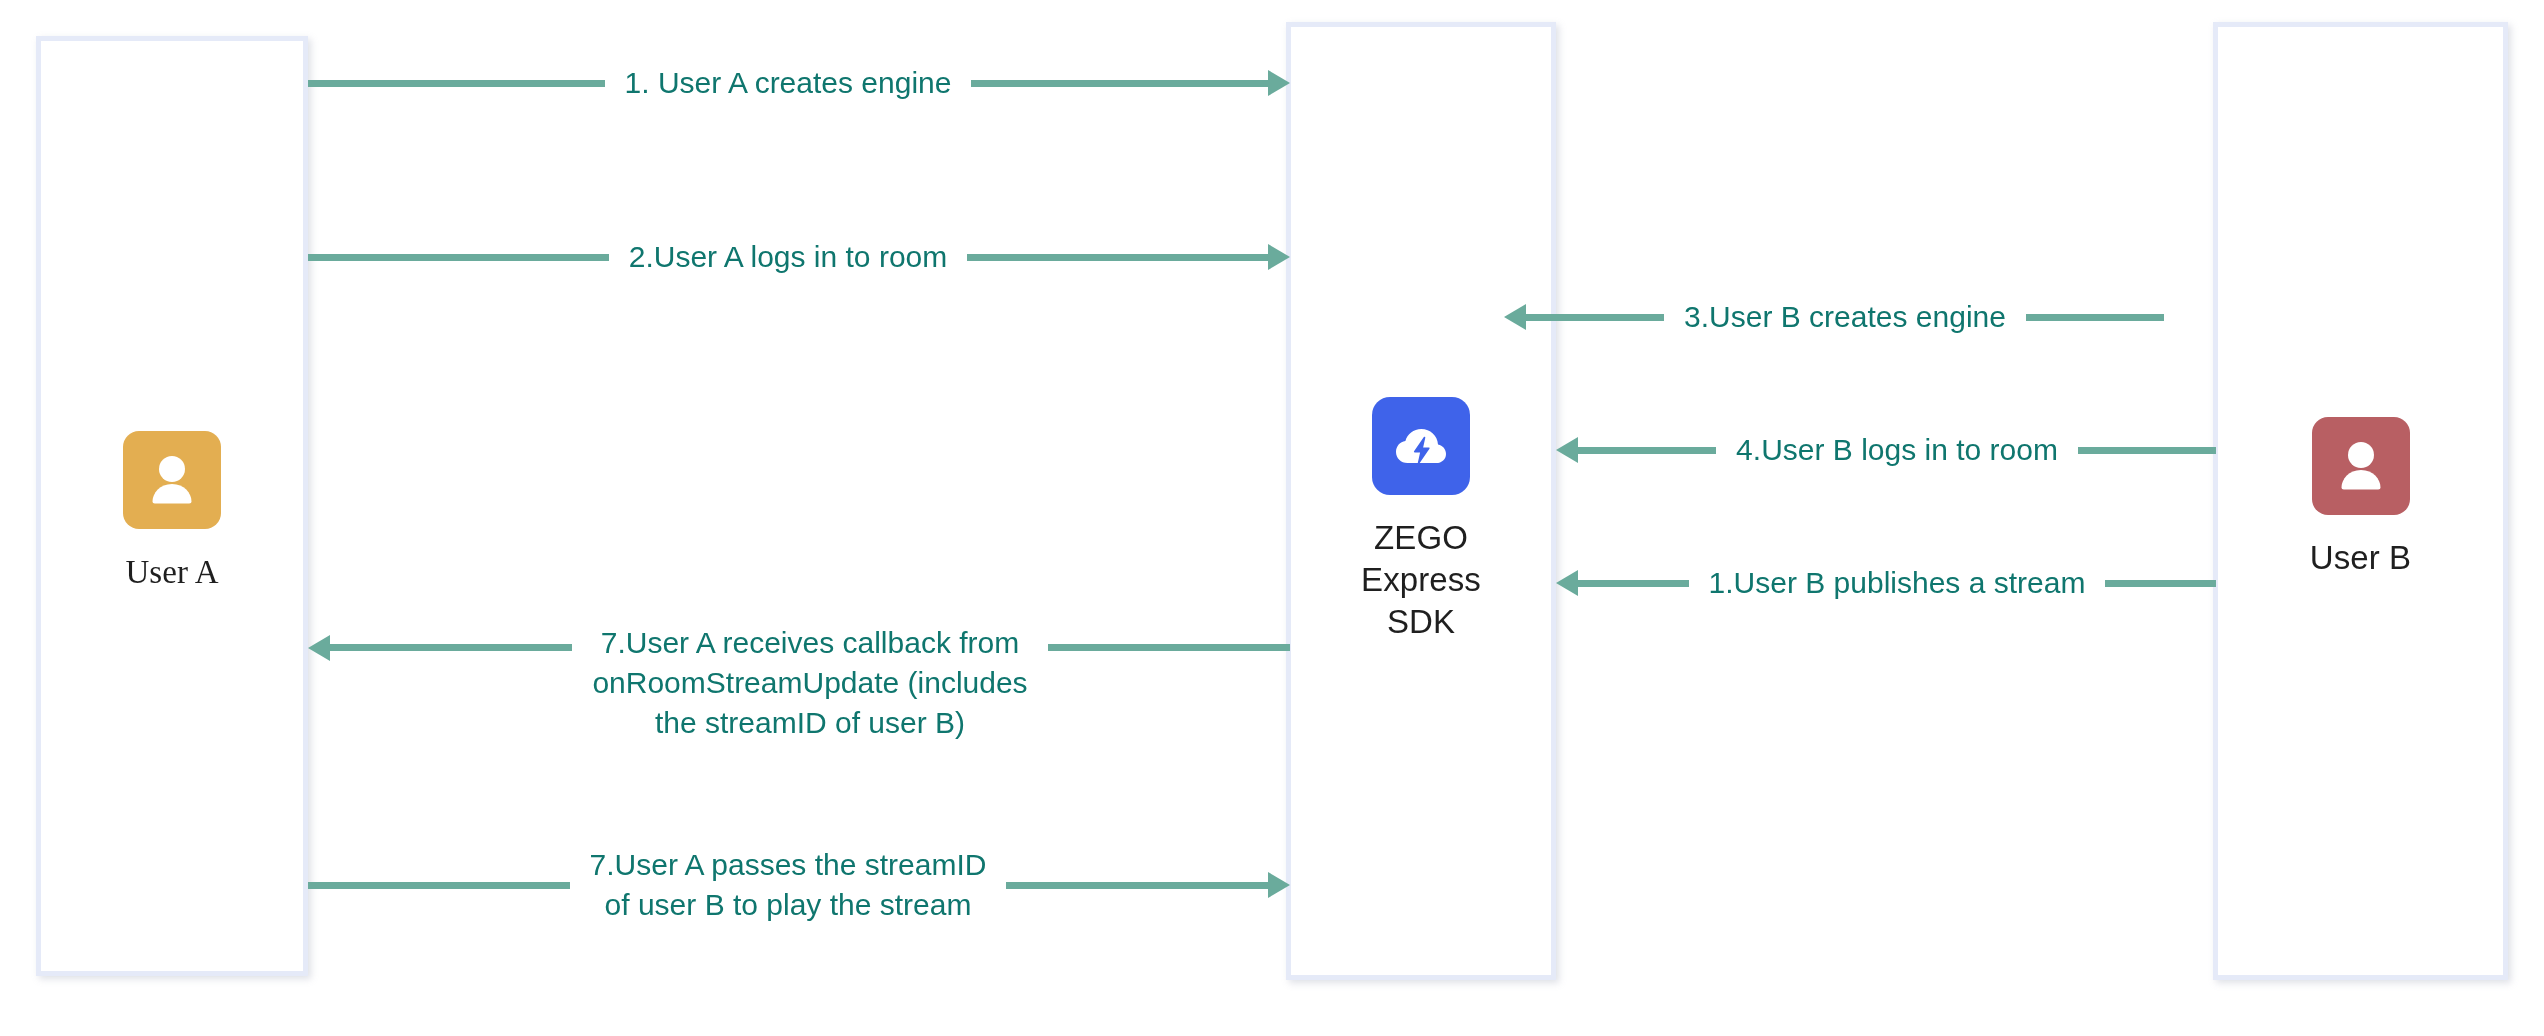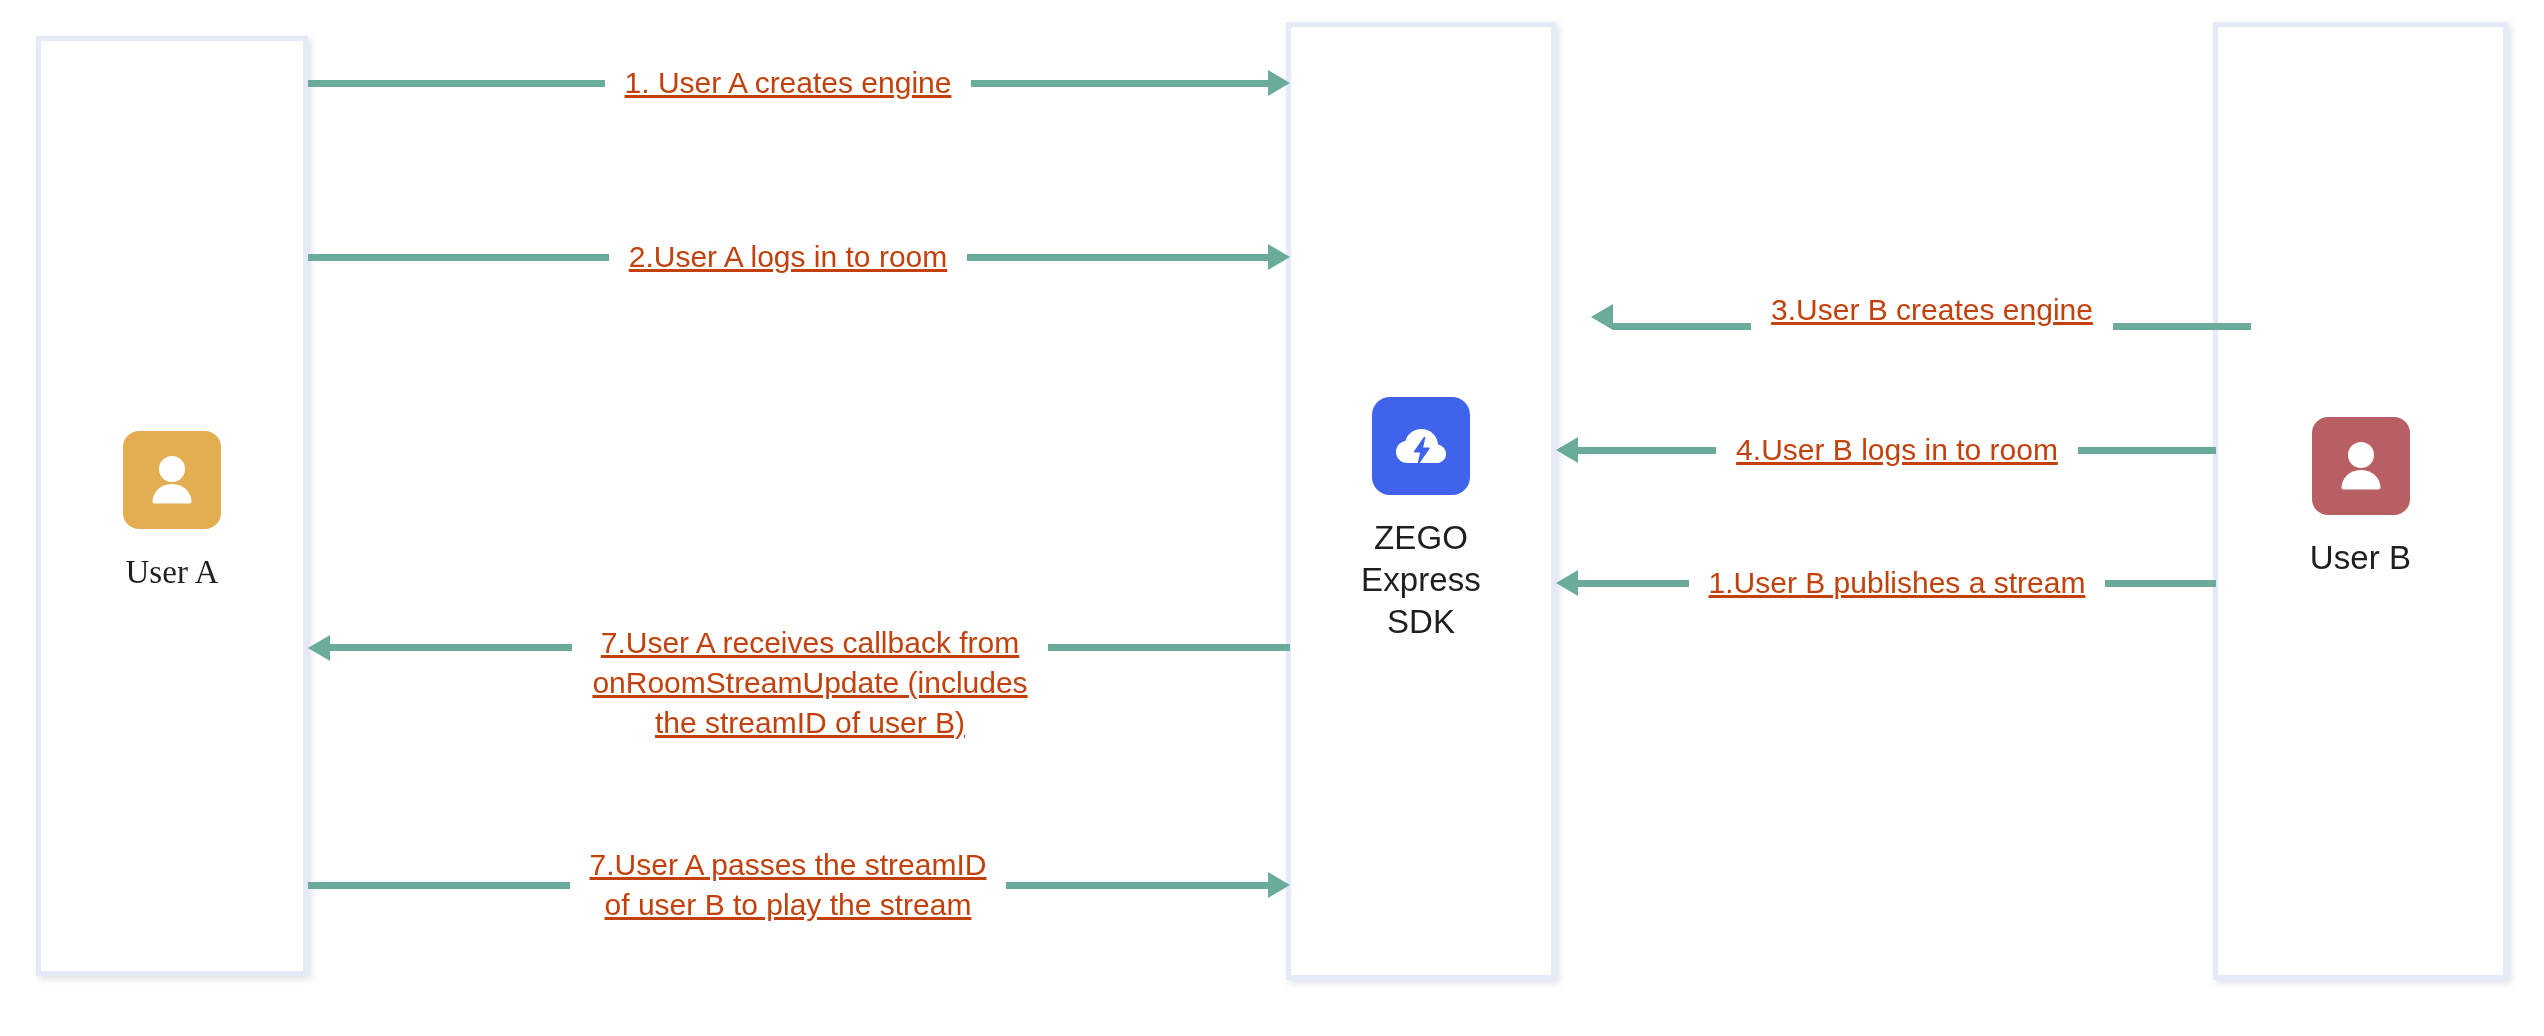--- a/index.html
+++ b/index.html
@@ -69,26 +69,25 @@
   
   .msg {
     position: absolute;
     display: flex;
     align-items: center;
     box-sizing: border-box;
   }
   .msg-label {
     font-size: 30px;
     line-height: 40px;
-    color: #c2410c;
+    color: #0f766e;
     text-align: center;
     white-space: pre-line;
     padding: 0 20px;
     flex: 0 0 auto;
-    text-decoration: underline;
   }
   .seg {
     height: 7px;
     background: #6aab9c;
     flex: 1 1 auto;
     min-width: 10px;
   }
   .head {
     width: 0;
     height: 0;
@@ -149,21 +148,21 @@
     <div class="head head-right"></div>
   </div>
 
   <div class="msg" style="left:308px; top:244px; width:982px; height:26px;">
     <div class="seg"></div>
     <div class="msg-label">2.User A logs in to room</div>
     <div class="seg"></div>
     <div class="head head-right"></div>
   </div>
 
-  <div class="msg" style="left:1591px; top:304px; width:660px; height:26px;align-items:flex-end;">
+  <div class="msg" style="left:1504px; top:304px; width:660px; height:26px;">
     <div class="head head-left"></div>
     <div class="seg"></div>
     <div class="msg-label">3.User B creates engine</div>
     <div class="seg"></div>
   </div>
 
   <div class="msg" style="left:1556px; top:437px; width:660px; height:26px;">
     <div class="head head-left"></div>
     <div class="seg"></div>
     <div class="msg-label">4.User B logs in to room</div>

